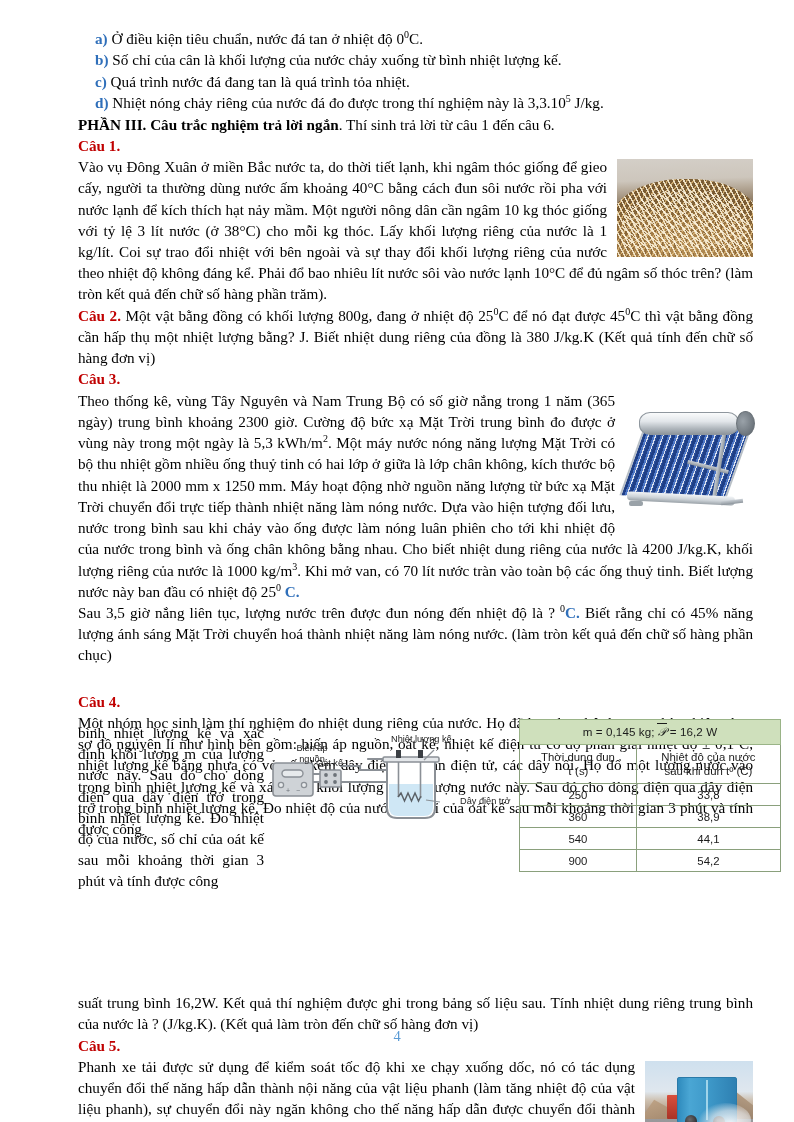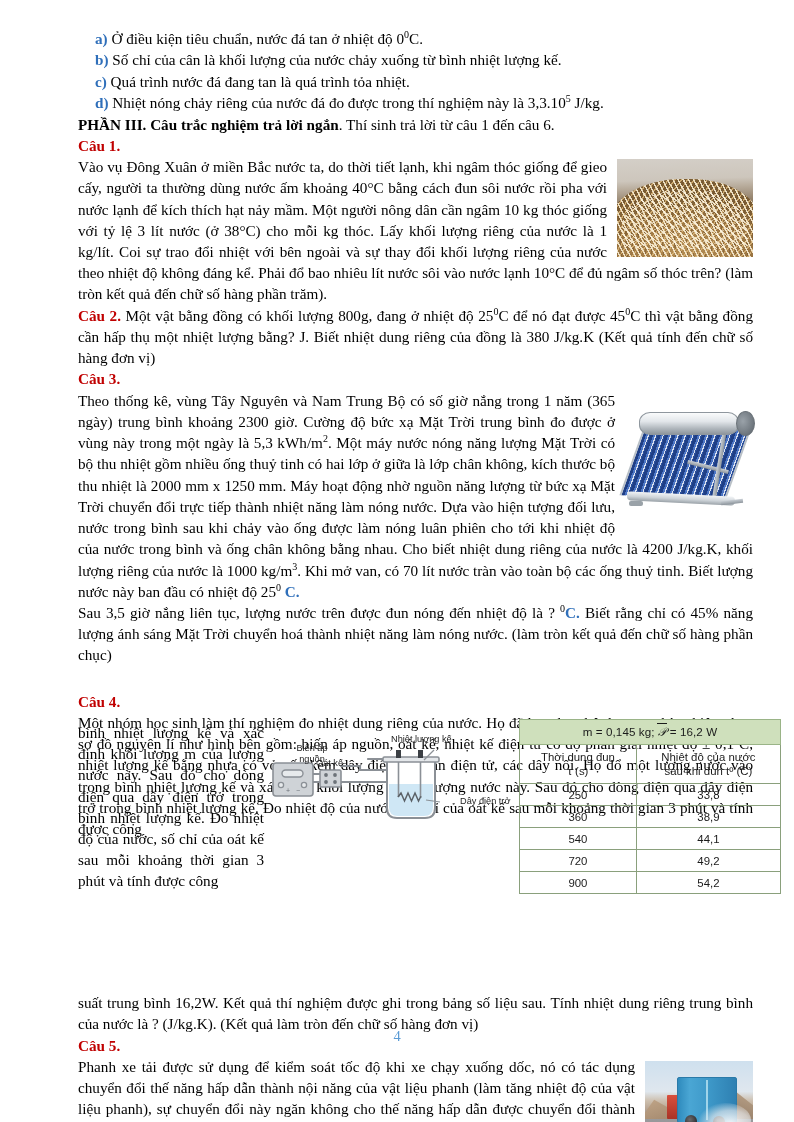--- a/index.html
+++ b/index.html
@@ -417,24 +417,20 @@
       </tr>
       <tr>
         <td>360</td>
         <td>38,9</td>
       </tr>
       <tr>
         <td>540</td>
         <td>44,1</td>
       </tr>
       <tr>
-        <td>720</td>
-        <td>49,2</td>
-      </tr>
-      <tr>
         <td>900</td>
         <td>54,2</td>
       </tr>
     </tbody>
   </table>
 </div>
 
 <div class="page-num">4</div>
 
 </body></html>

